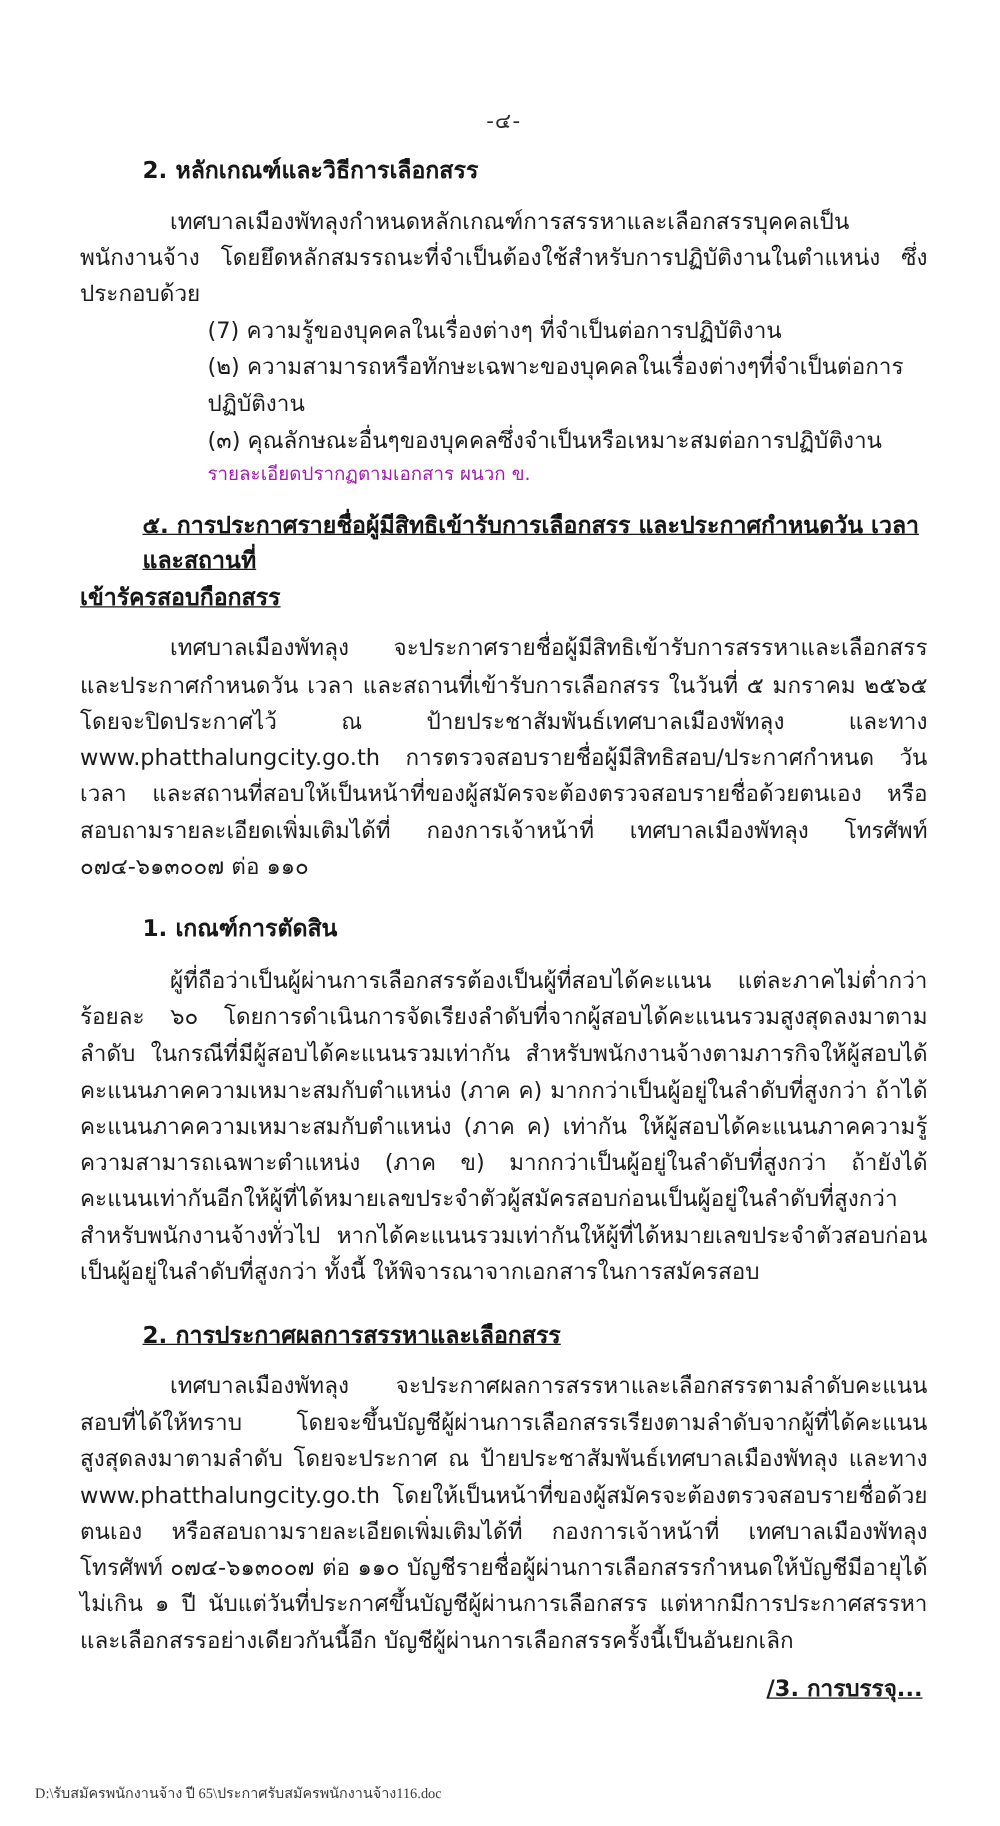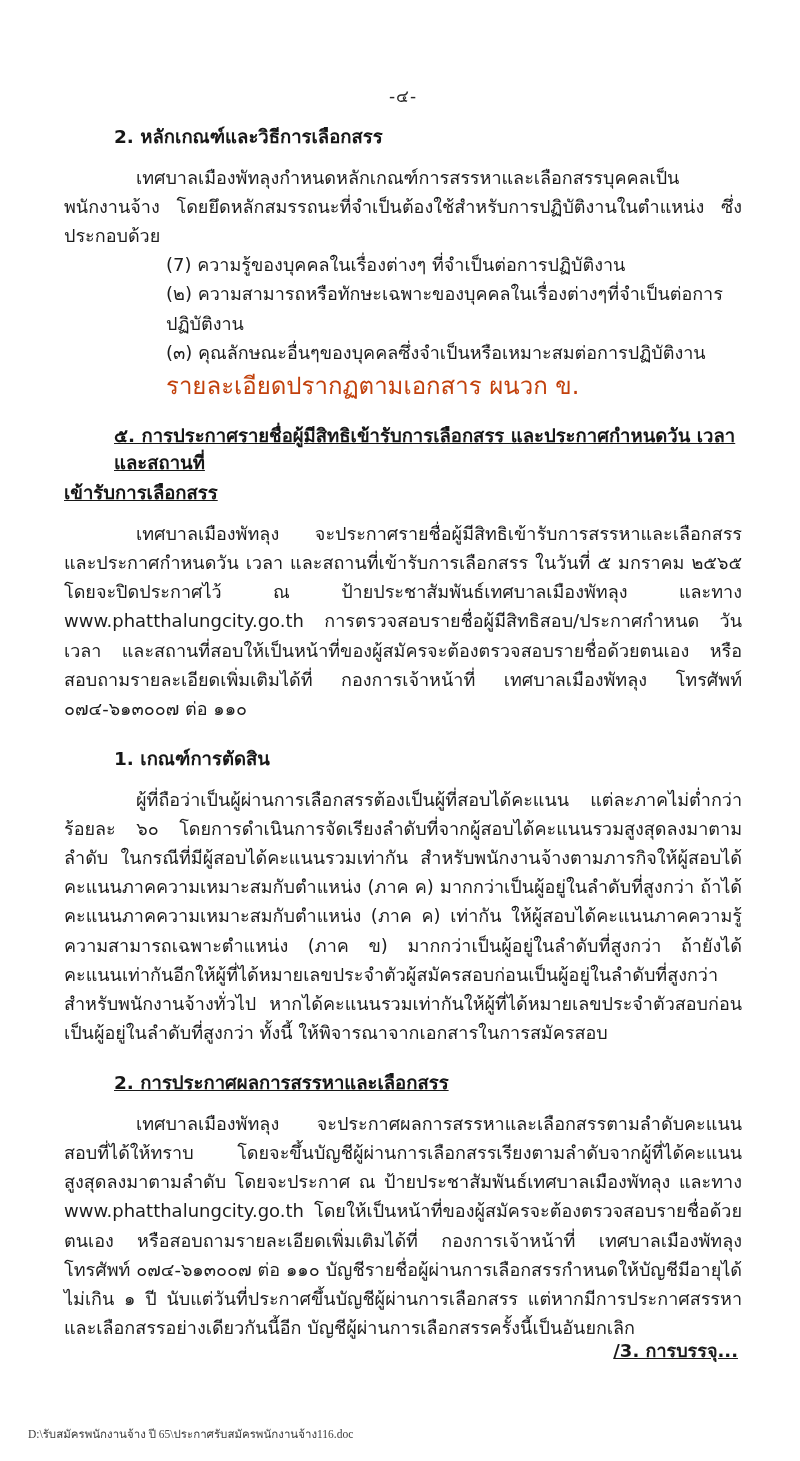--- a/index.html
+++ b/index.html
@@ -60,24 +60,24 @@
     text-indent: 72px;
     margin-top: 12px;
   }
   .list-item {
     font-size: 18px;
     line-height: 1.62;
     padding-left: 102px;
     color: #1c1c1c;
   }
   .sub-note {
-    font-size: 24px;
+    font-size: 15px;
     line-height: 1.62;
     padding-left: 102px;
-    color: #c2410c;
+    color: #a21caf;
   }
   .blk-5 { margin-top: 16px; }
   .blk-6 { margin-top: 22px; }
   .blk-7 { margin-top: 22px; }
   .footer-note {
     position: absolute;
     right: 62px;
     bottom: 96px;
     font-size: 18px;
     font-weight: bold;
@@ -104,21 +104,21 @@
     <div class="heading">2. หลักเกณฑ์และวิธีการเลือกสรร</div>
     <p class="body indent">เทศบาลเมืองพัทลุงกำหนดหลักเกณฑ์การสรรหาและเลือกสรรบุคคลเป็นพนักงานจ้าง โดยยึดหลักสมรรถนะที่จำเป็นต้องใช้สำหรับการปฏิบัติงานในตำแหน่ง ซึ่งประกอบด้วย</p>
     <div class="list-item">(7) ความรู้ของบุคคลในเรื่องต่างๆ ที่จำเป็นต่อการปฏิบัติงาน</div>
     <div class="list-item">(๒) ความสามารถหรือทักษะเฉพาะของบุคคลในเรื่องต่างๆที่จำเป็นต่อการปฏิบัติงาน</div>
     <div class="list-item">(๓) คุณลักษณะอื่นๆของบุคคลซึ่งจำเป็นหรือเหมาะสมต่อการปฏิบัติงาน</div>
     <div class="sub-note">รายละเอียดปรากฏตามเอกสาร ผนวก ข.</div>
   </div>
 
   <div class="section blk-5">
     <div class="heading underline">๕. การประกาศรายชื่อผู้มีสิทธิเข้ารับการเลือกสรร และประกาศกำหนดวัน เวลา และสถานที่</div>
-    <div class="heading underline-block">เข้ารับการเลือกสรร</div>
+    <div class="heading underline-block">เข้ารัครสอบกือกสรร</div>
     <p class="body indent">เทศบาลเมืองพัทลุง จะประกาศรายชื่อผู้มีสิทธิเข้ารับการสรรหาและเลือกสรร และประกาศกำหนดวัน เวลา และสถานที่เข้ารับการเลือกสรร ในวันที่ ๕ มกราคม ๒๕๖๕ โดยจะปิดประกาศไว้ ณ ป้ายประชาสัมพันธ์เทศบาลเมืองพัทลุง และทาง www.phatthalungcity.go.th การตรวจสอบรายชื่อผู้มีสิทธิสอบ/ประกาศกำหนด วัน เวลา และสถานที่สอบให้เป็นหน้าที่ของผู้สมัครจะต้องตรวจสอบรายชื่อด้วยตนเอง หรือสอบถามรายละเอียดเพิ่มเติมได้ที่ กองการเจ้าหน้าที่ เทศบาลเมืองพัทลุง โทรศัพท์ ๐๗๔-๖๑๓๐๐๗ ต่อ ๑๑๐</p>
   </div>
 
   <div class="section blk-6">
     <div class="heading">1. เกณฑ์การตัดสิน</div>
     <p class="body indent">ผู้ที่ถือว่าเป็นผู้ผ่านการเลือกสรรต้องเป็นผู้ที่สอบได้คะแนน แต่ละภาคไม่ต่ำกว่าร้อยละ ๖๐ โดยการดำเนินการจัดเรียงลำดับที่จากผู้สอบได้คะแนนรวมสูงสุดลงมาตามลำดับ ในกรณีที่มีผู้สอบได้คะแนนรวมเท่ากัน สำหรับพนักงานจ้างตามภารกิจให้ผู้สอบได้คะแนนภาคความเหมาะสมกับตำแหน่ง (ภาค ค) มากกว่าเป็นผู้อยู่ในลำดับที่สูงกว่า ถ้าได้คะแนนภาคความเหมาะสมกับตำแหน่ง (ภาค ค) เท่ากัน ให้ผู้สอบได้คะแนนภาคความรู้ความสามารถเฉพาะตำแหน่ง (ภาค ข) มากกว่าเป็นผู้อยู่ในลำดับที่สูงกว่า ถ้ายังได้คะแนนเท่ากันอีกให้ผู้ที่ได้หมายเลขประจำตัวผู้สมัครสอบก่อนเป็นผู้อยู่ในลำดับที่สูงกว่า สำหรับพนักงานจ้างทั่วไป หากได้คะแนนรวมเท่ากันให้ผู้ที่ได้หมายเลขประจำตัวสอบก่อนเป็นผู้อยู่ในลำดับที่สูงกว่า ทั้งนี้ ให้พิจารณาจากเอกสารในการสมัครสอบ</p>
   </div>
 
   <div class="section blk-7">
     <div class="heading underline">2. การประกาศผลการสรรหาและเลือกสรร</div>

